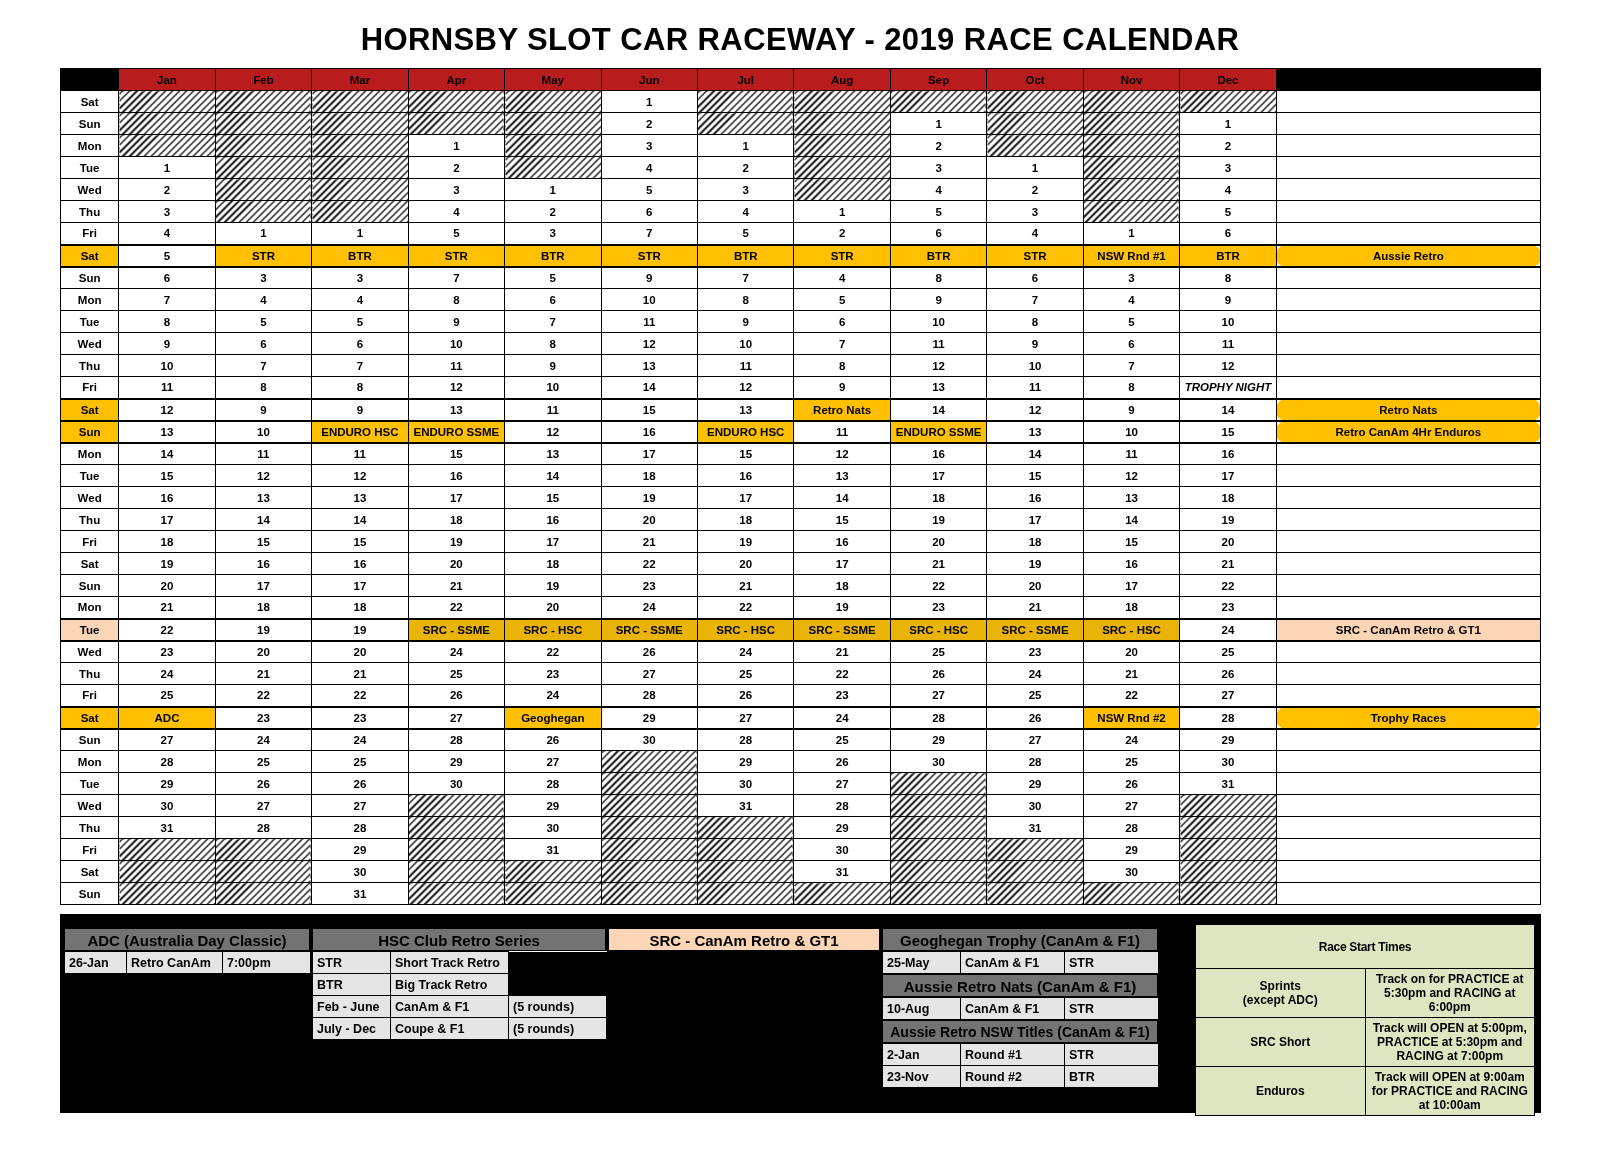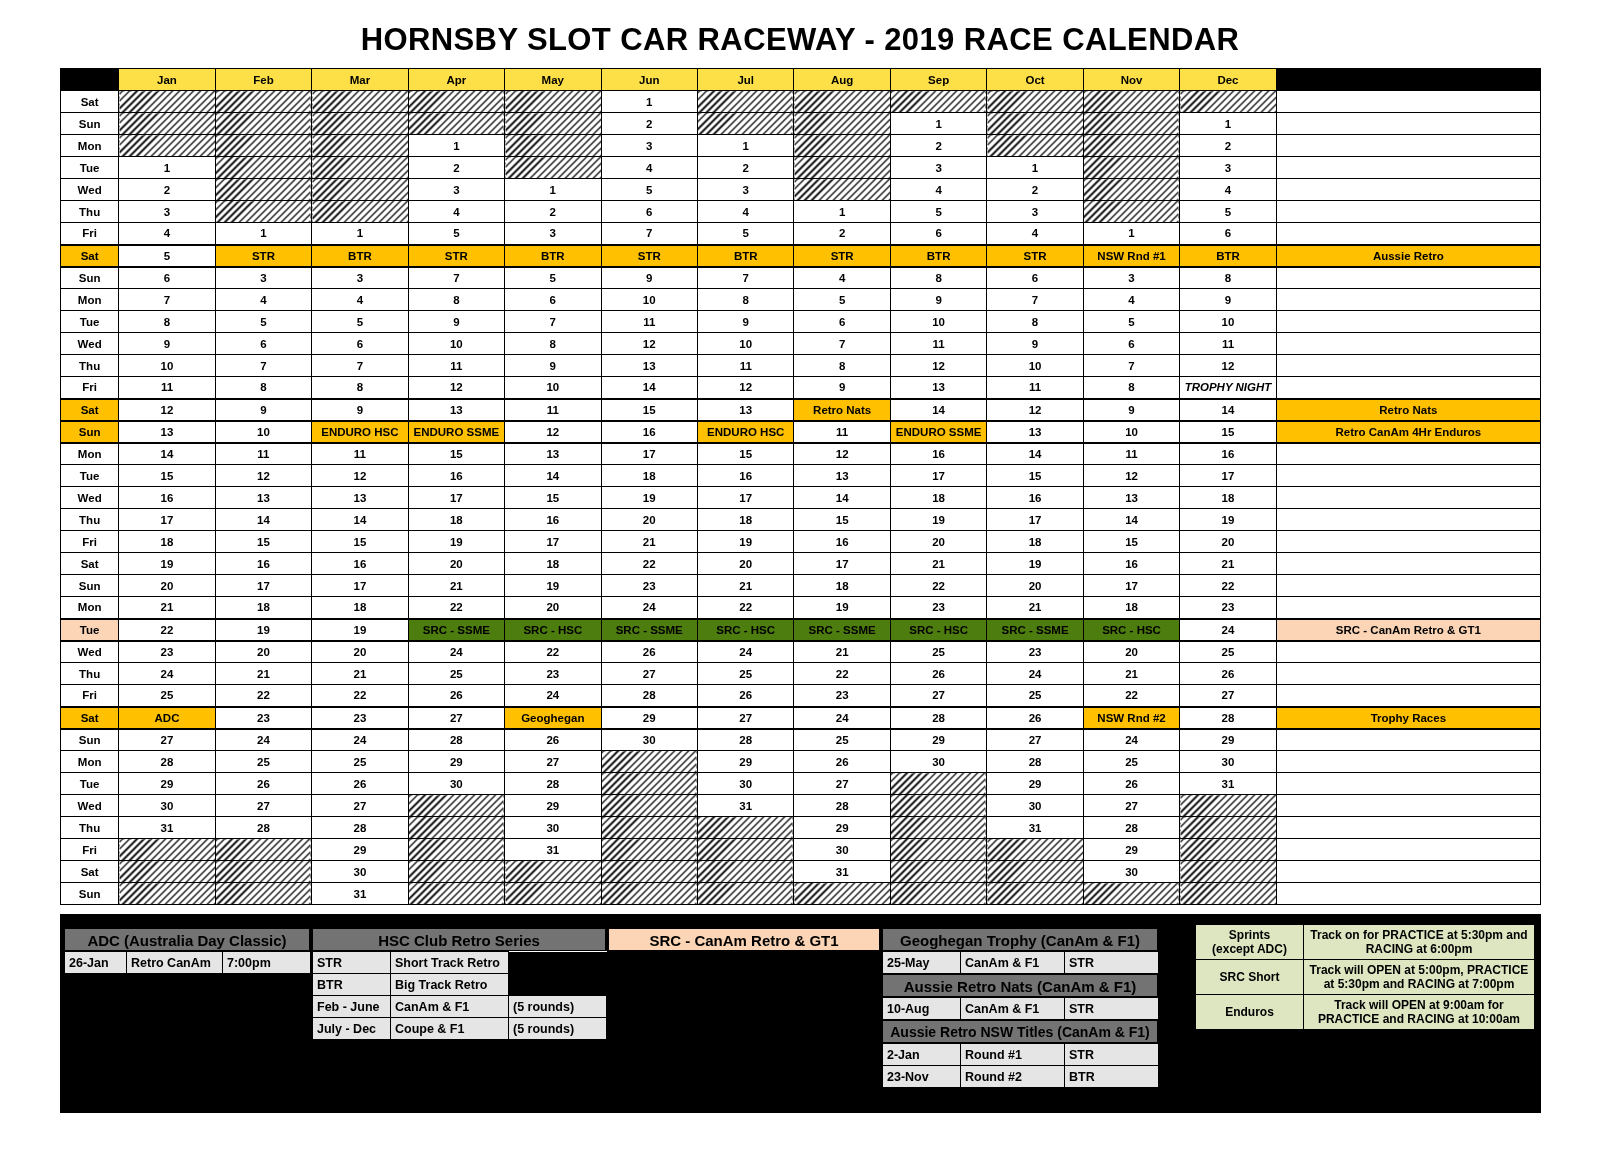--- a/index.html
+++ b/index.html
@@ -55,45 +55,45 @@
   col.c-note  { width: 263px; }
   td.daylbl {
     background: #fff;
     color: #000;
     text-align: left;
     padding-left: 5px;
     font-weight: bold;
     font-size: 12px;
   }
   th.mhead {
-    background: #fde047;
+    background: #b91c1c;
     color: #000;
     font-size: 13px;
     font-weight: bold;
     height: 23px;
   }
   th.blankhead {
     background: #000;
     border: 1px solid #000;
   }
   
   td.hatch {
     background-color: #ffffff;
     background-image: repeating-linear-gradient(
         -45deg,
         #1b1b1b 0px, #1b1b1b 1.6px,
         #ffffff 1.6px, #ffffff 5.0px);
   }
   td.num { background: #fff; }
   td.gold { background: #FFC000; color:#000; font-size: 12px; }
-  td.peach { background: #4d7c0f; color:#000; font-size: 12px; }
+  td.peach { background: #eab308; color:#000; font-size: 12px; }
   td.daygold { background:#FFC000; color:#000; text-align:left; padding-left:5px; }
   td.daypeach { background:#FBD5B5; color:#000; text-align:left; padding-left:5px; }
   td.trophy { background:#fff; color:#FF0000; font-style: italic; font-size: 12px; }
-  td.note-gold { background:#FFC000; font-size: 13px; }
+  td.note-gold { background:#FFC000; font-size: 13px; border-radius: 10px; }
   td.note-peach { background:#FBD5B5; font-size: 13px; }
   td.note-blank { background:#fff; }
 
   
   tr.thickrow td { border-top: 2px solid #000; border-bottom: 2px solid #000; }
 
   
   #legend {
     position: absolute;
     left: 60px; top: 914px;
@@ -917,20 +917,23 @@
               <td>Round #2</td>
               <td>BTR</td>
             </tr>
           </tbody>
         </table>
     </div>
 
     <div id="rst">
       <table class="rst">
         <tbody id="rst-body">
+          <tr>
+            <td class="rst-head" colspan="2">Race Start Times</td>
+          </tr>
         <tr>
               <td class="rst-lbl">Sprints<br>(except ADC)</td>
               <td class="rst-desc">Track on for <b>PRACTICE</b> at 5:30pm and <b>RACING</b> at 6:00pm</td>
             </tr>
             <tr>
               <td class="rst-lbl">SRC Short</td>
               <td class="rst-desc">Track will <b>OPEN</b> at 5:00pm, <b>PRACTICE</b> at 5:30pm and <b>RACING</b> at 7:00pm</td>
             </tr>
             <tr>
               <td class="rst-lbl">Enduros</td>

